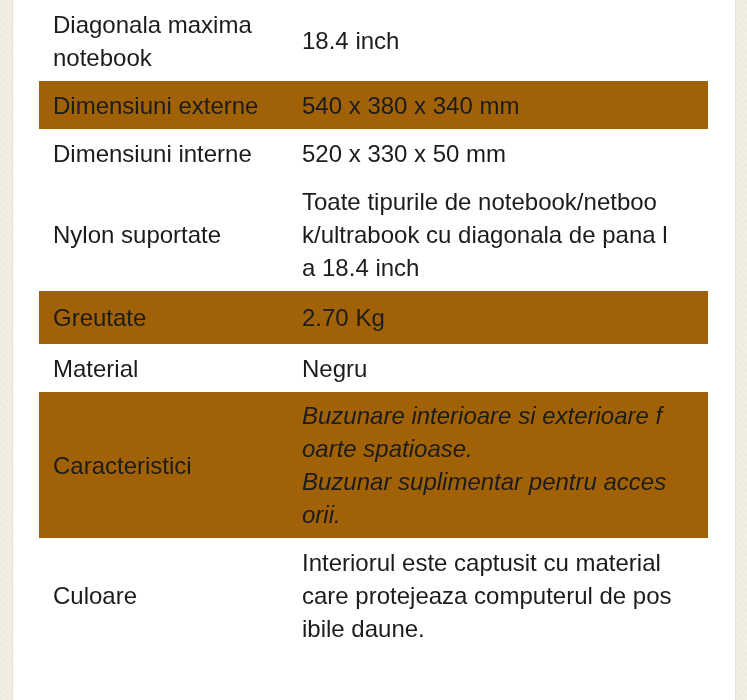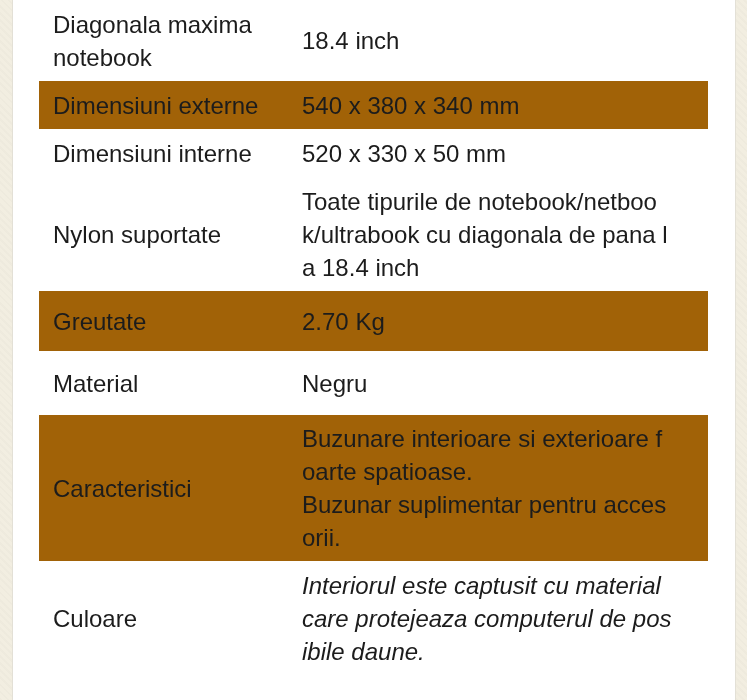--- a/index.html
+++ b/index.html
@@ -53,35 +53,35 @@
     <tr style="height:48px;">
       <td class="label">Dimensiuni interne</td>
       <td class="value">520 x 330 x 50 mm</td>
     </tr>
     <tr style="height:114px;">
       <td class="label">Nylon suportate</td>
       <td class="value" style="white-space:pre-line;margin-left:33px;">Toate tipurile de notebook/netboo
 k/ultrabook cu diagonala de pana l
 a 18.4 inch</td>
     </tr>
-    <tr class="shaded" style="height:60px;margin-left:11px;">
+    <tr class="shaded" style="height:53px;margin-left:11px;">
       <td class="label">Greutate</td>
       <td class="value">2.70 Kg</td>
     </tr>
-    <tr style="height:64px;">
+    <tr style="height:48px;">
       <td class="label">Material</td>
       <td class="value">Negru</td>
     </tr>
     <tr class="shaded" style="height:146px;">
       <td class="label">Caracteristici</td>
-      <td class="value" style="white-space:pre-line;">Buzunare interioare si exterioare f
+      <td class="value" style="white-space:pre-line;font-style:italic;">Buzunare interioare si exterioare f
 oarte spatioase.
 Buzunar suplimentar pentru acces
 orii.</td>
     </tr>
     <tr style="height:114px;">
       <td class="label">Culoare</td>
-      <td class="value" style="white-space:pre-line;font-style:italic;">Interiorul este captusit cu material
+      <td class="value" style="white-space:pre-line;">Interiorul este captusit cu material
 care protejeaza computerul de pos
 ibile daune.</td>
     </tr>
   </tbody>
 </table>
 
 </body></html>

